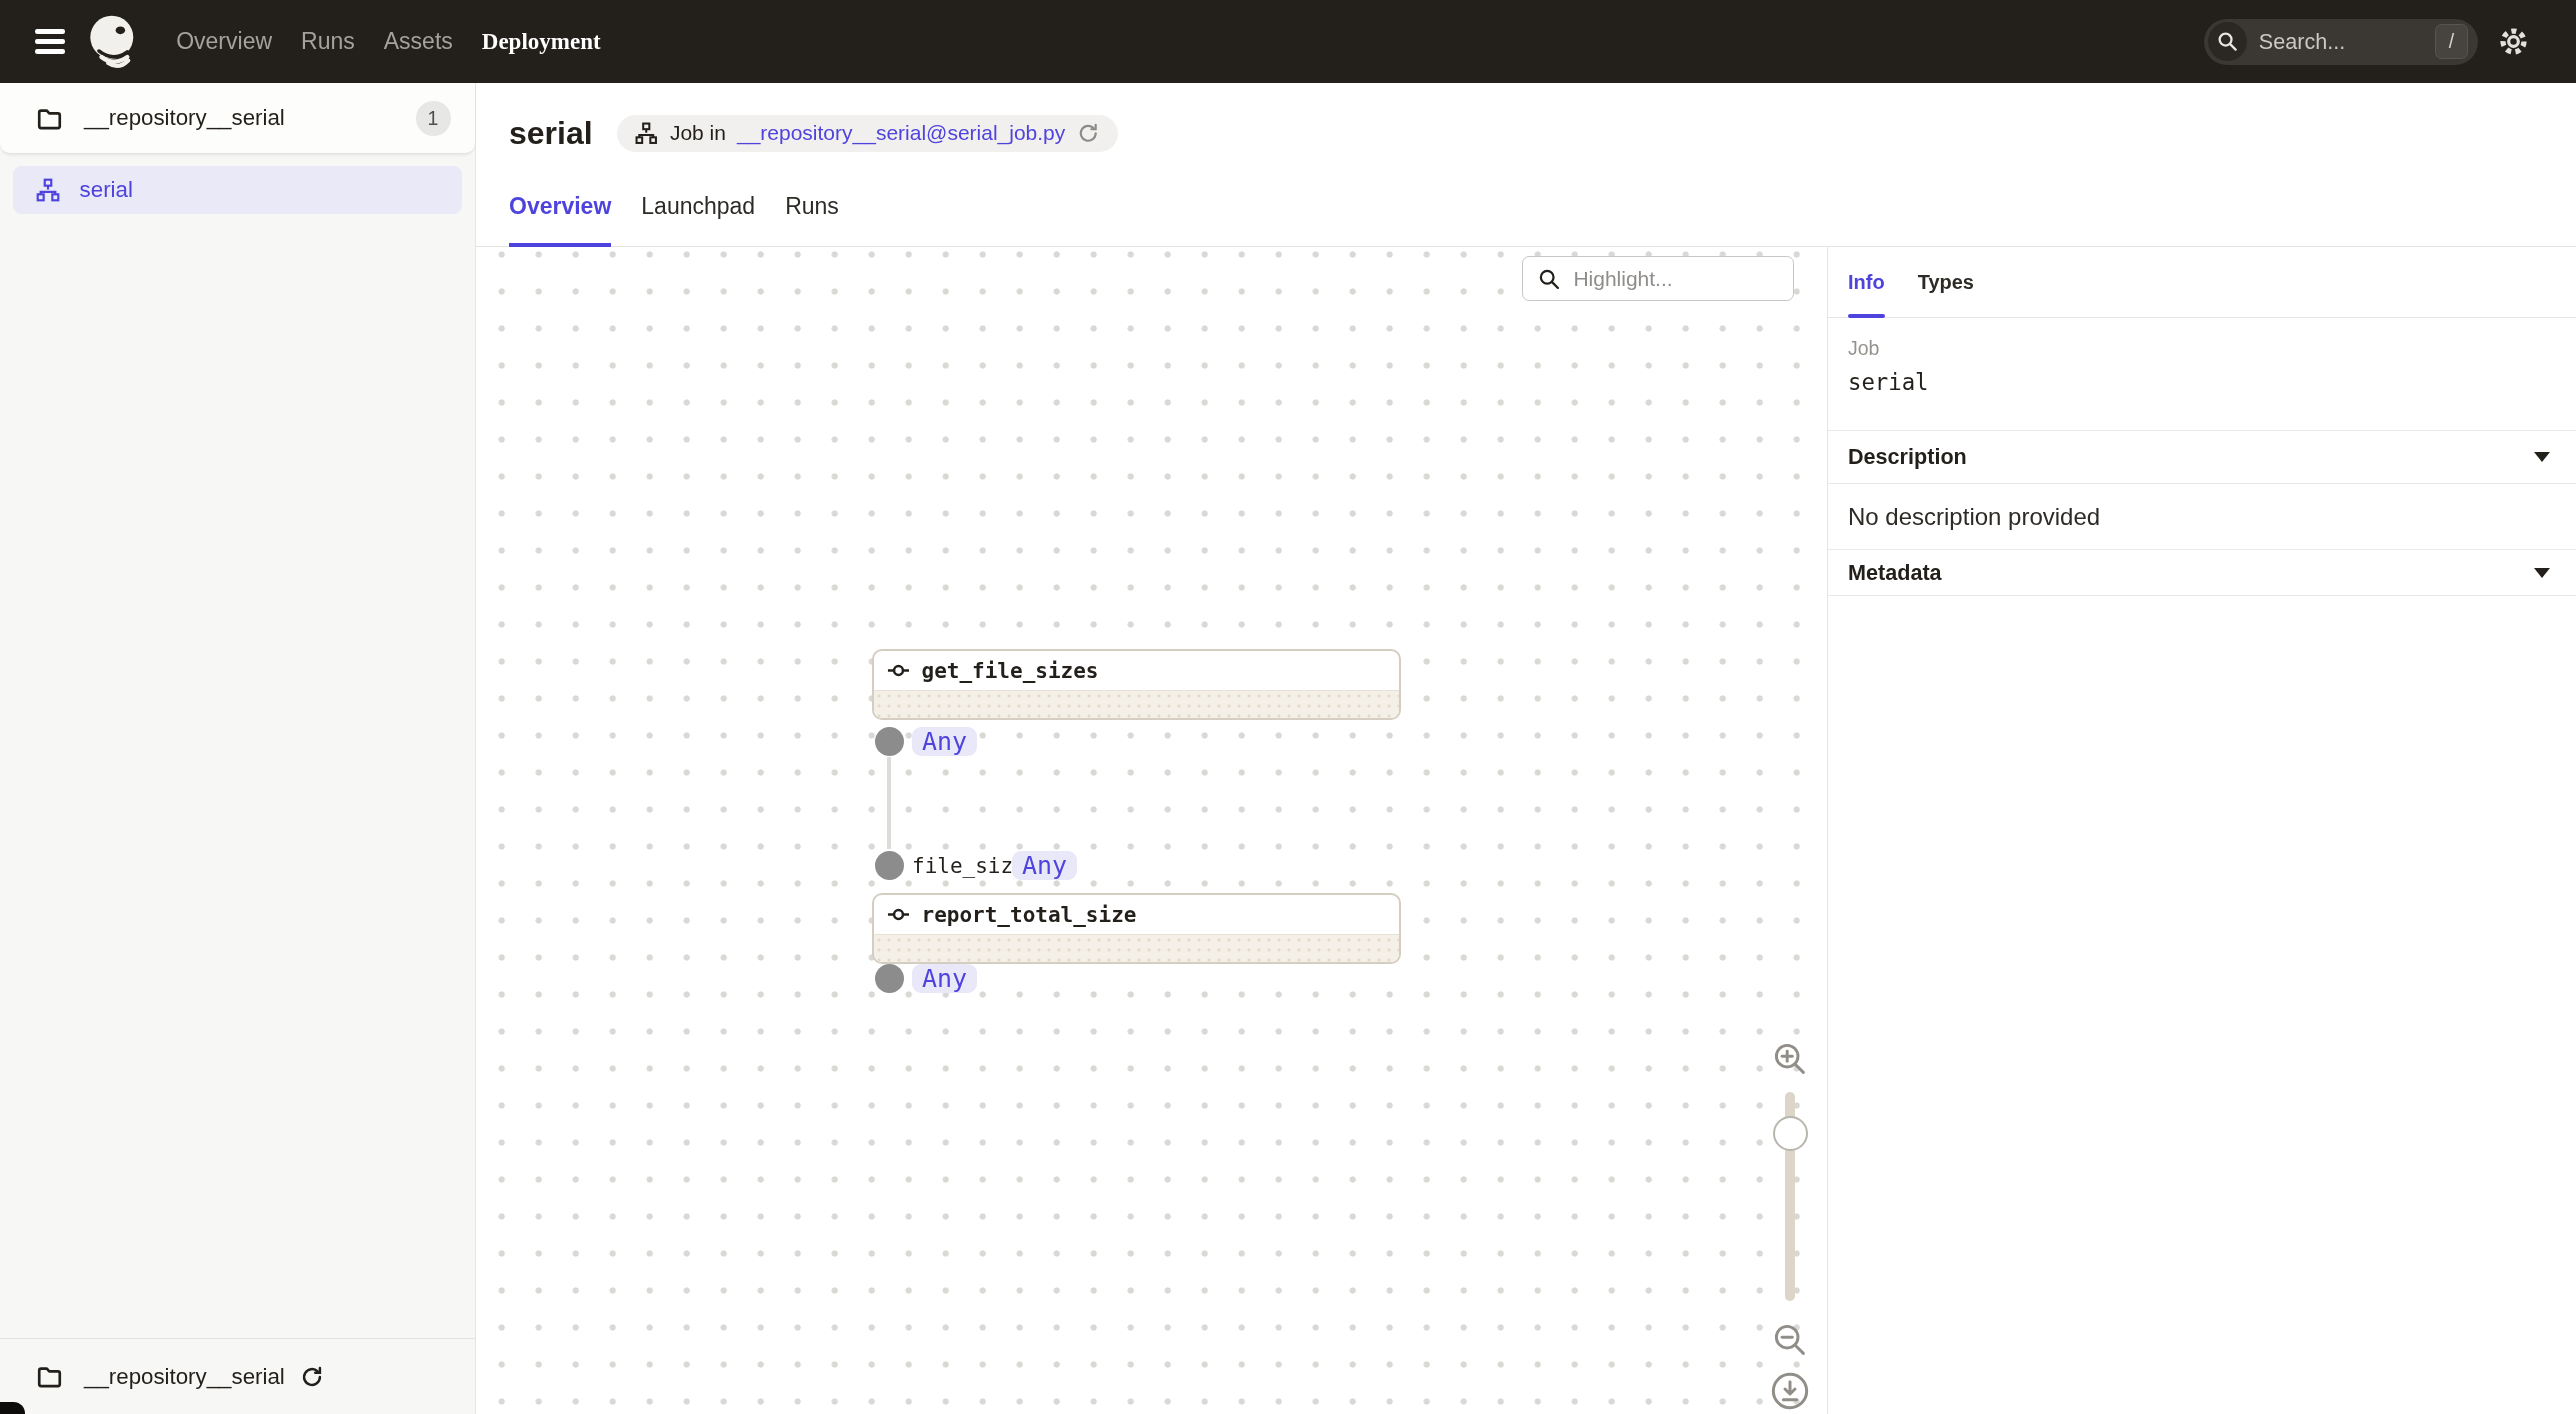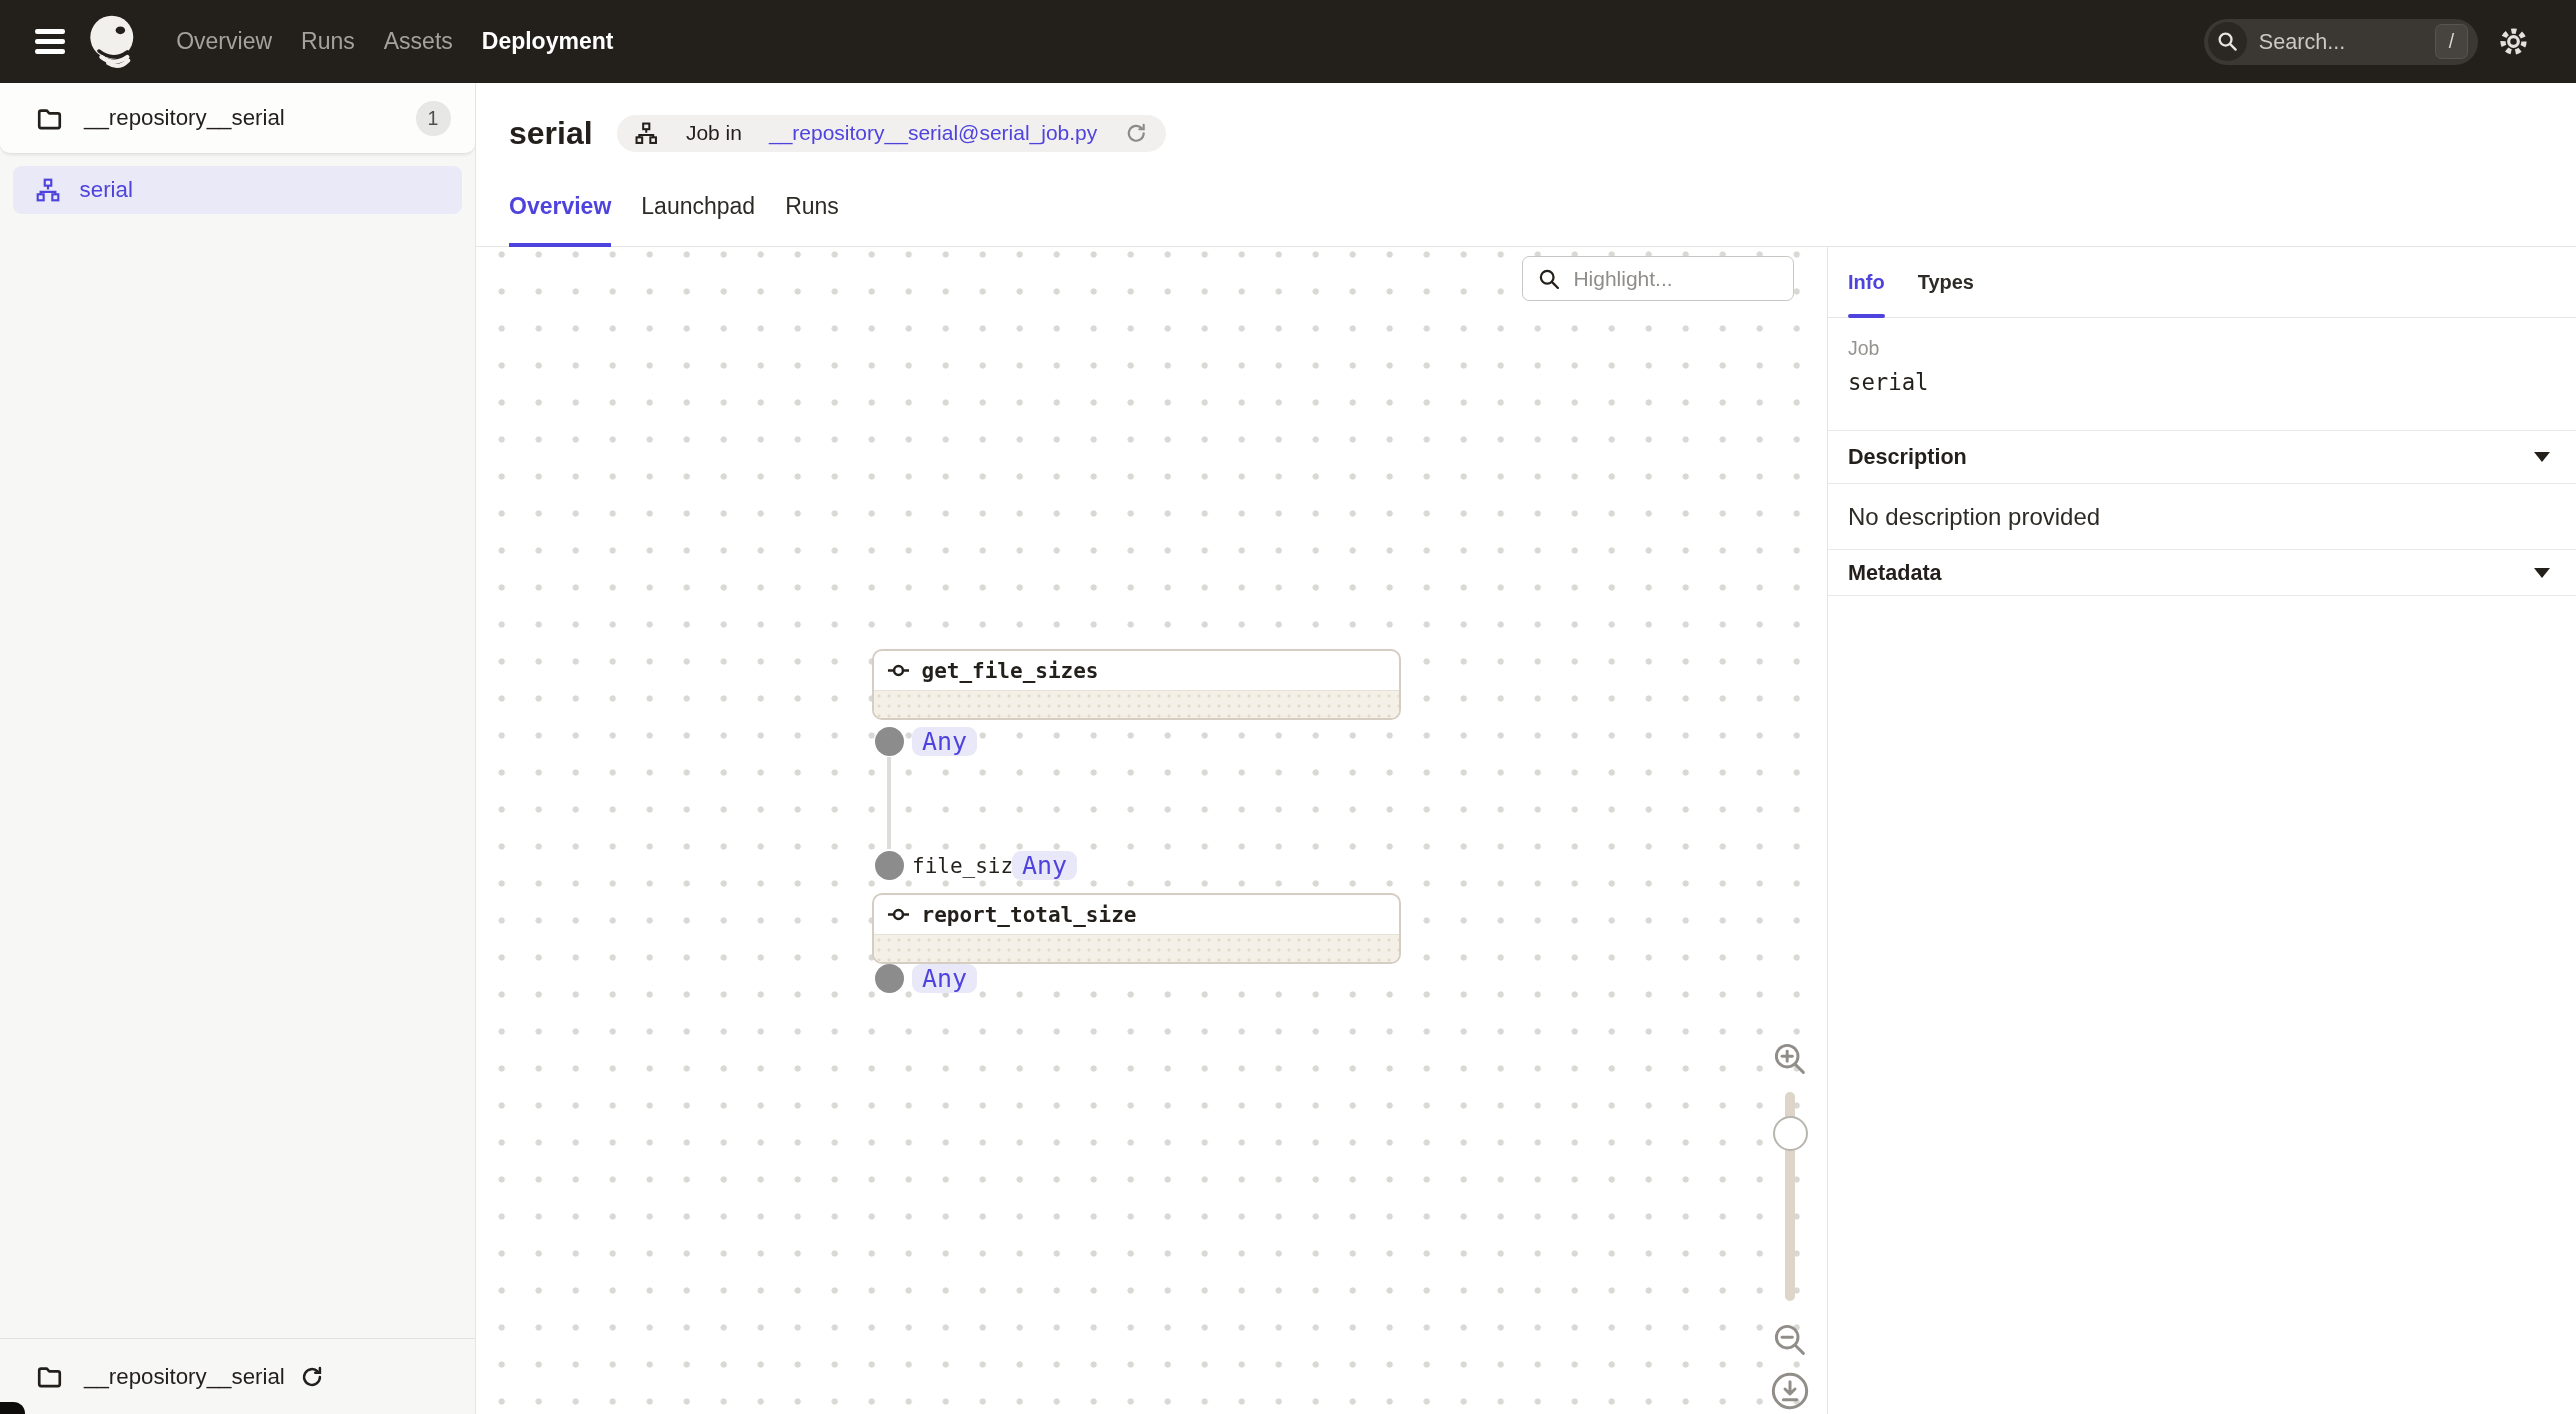--- a/index.html
+++ b/index.html
@@ -13,21 +13,21 @@
   
   .topnav {
     position:absolute; top:0; left:0; right:0; height:83px;
     background:#231F1B; display:flex; align-items:center; padding:0 26px;
   }
   .hamburger { background:none; border:none; cursor:pointer; display:flex; flex-direction:column; gap:5.8px; margin-left:8.6px; }
   .hamburger span { display:block; width:30px; height:4.3px; background:#FFFFFF; border-radius:2.2px; }
   .logo { margin-left:21.6px; }
   .nav-links { display:flex; gap:29px; margin-left:35px; align-items:center; }
   .nav-link { font-size:23px; font-weight:500; color:#A5A29D; text-decoration:none; }
-  .nav-link.active { color:#FFFFFF; font-weight:600; }
+  .nav-link.active { color:#FFFFFF; font-weight:600;font-family:Liberation Serif, serif; }
   .topnav-right { margin-left:auto; display:flex; align-items:center; gap:18px; padding-right:19px; }
   .search-pill {
     width:274px; height:46px; background:#3B3733; border-radius:23px;
     display:flex; align-items:center; padding:0 10px 0 4.3px;
   }
   .search-icon-circle {
     width:39px; height:39px; border-radius:50%; background:#2B2824;
     display:flex; align-items:center; justify-content:center; color:#E8E6E3; flex:0 0 auto;
   }
   .search-pill input {
@@ -73,21 +73,21 @@
     position:absolute; left:0; bottom:0; width:24.5px; height:12.3px;
     background:#0E0C0A; border-top-right-radius:11.5px;
   }
 
   
   .main { position:absolute; left:476px; top:83px; right:0; bottom:0; background:#fff; }
   .page-header { position:absolute; top:26px; left:33px; height:48px; display:flex; align-items:center; gap:24.5px; }
   .page-title { font-size:32px; font-weight:600; color:#231F1B; }
   .job-pill {
     height:37px; background:#F1F0EE; border-radius:19px;
-    display:flex; align-items:center; gap:27px; padding:0 17.3px; font-size:21px; color:#231F1B;
+    display:flex; align-items:center; gap:11px; padding:0 17.3px; font-size:21px; color:#231F1B;
   }
   .job-link { color:#4F43DD; text-decoration:none; }
   .pill-refresh { color:#8D8A86; background:none; border:none; cursor:pointer; display:flex; }
 
   .tabs {
     position:absolute; top:0; left:0; right:0; height:164px;
     display:flex; align-items:flex-end; gap:30px; padding-left:33px;
     border-bottom:1.4px solid #E5E5E4; pointer-events:none;
   }
   .tab { position:relative; font-size:23px; font-weight:500; color:#2E2B27; padding-bottom:26px; cursor:pointer; pointer-events:auto; }

